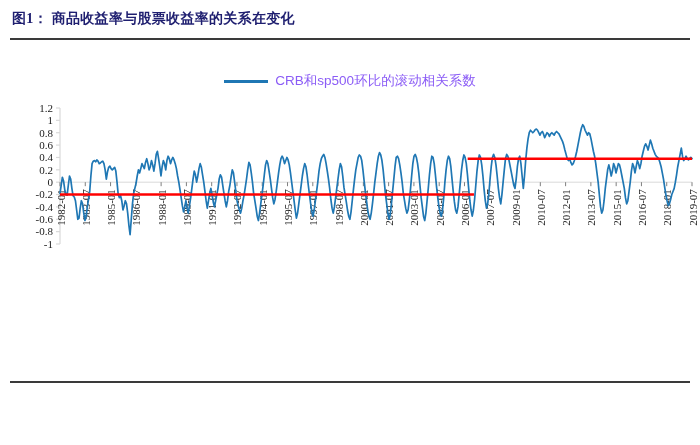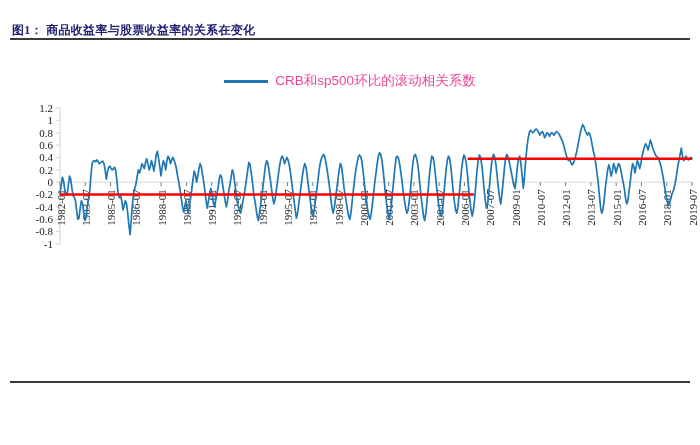--- a/index.html
+++ b/index.html
@@ -19,25 +19,24 @@
     height: 445px;
     position: relative;
     box-sizing: border-box;
   }
   .fig-title {
     position: absolute;
     left: 12px;
     top: 10px;
     font-family: "Liberation Serif", "DejaVu Serif", serif;
     font-weight: bold;
-    font-size: 12px;
+    font-size: 14px;
     color: #1f1f70;
     letter-spacing: 0.3px;
     white-space: nowrap;
-    margin-top: 12px;
   }
   .rule-top {
     position: absolute;
     left: 10px;
     top: 38px;
     width: 680px;
     height: 2px;
     background: #3a3a3a;
   }
   .rule-bottom {
@@ -60,21 +59,21 @@
   }
   .legend-line {
     display: block;
     width: 44px;
     height: 3px;
     background: #1f77b4;
   }
   .legend-label {
     font-family: "Liberation Sans", "DejaVu Sans", sans-serif;
     font-size: 13.5px;
-    color: #ec4899;
+    color: #8b5cf6;
     white-space: nowrap;
   }
   .plot-host {
     position: absolute;
     left: 0;
     top: 96px;
     width: 611px;
     height: 275px;
   }
   .plot-host svg {

